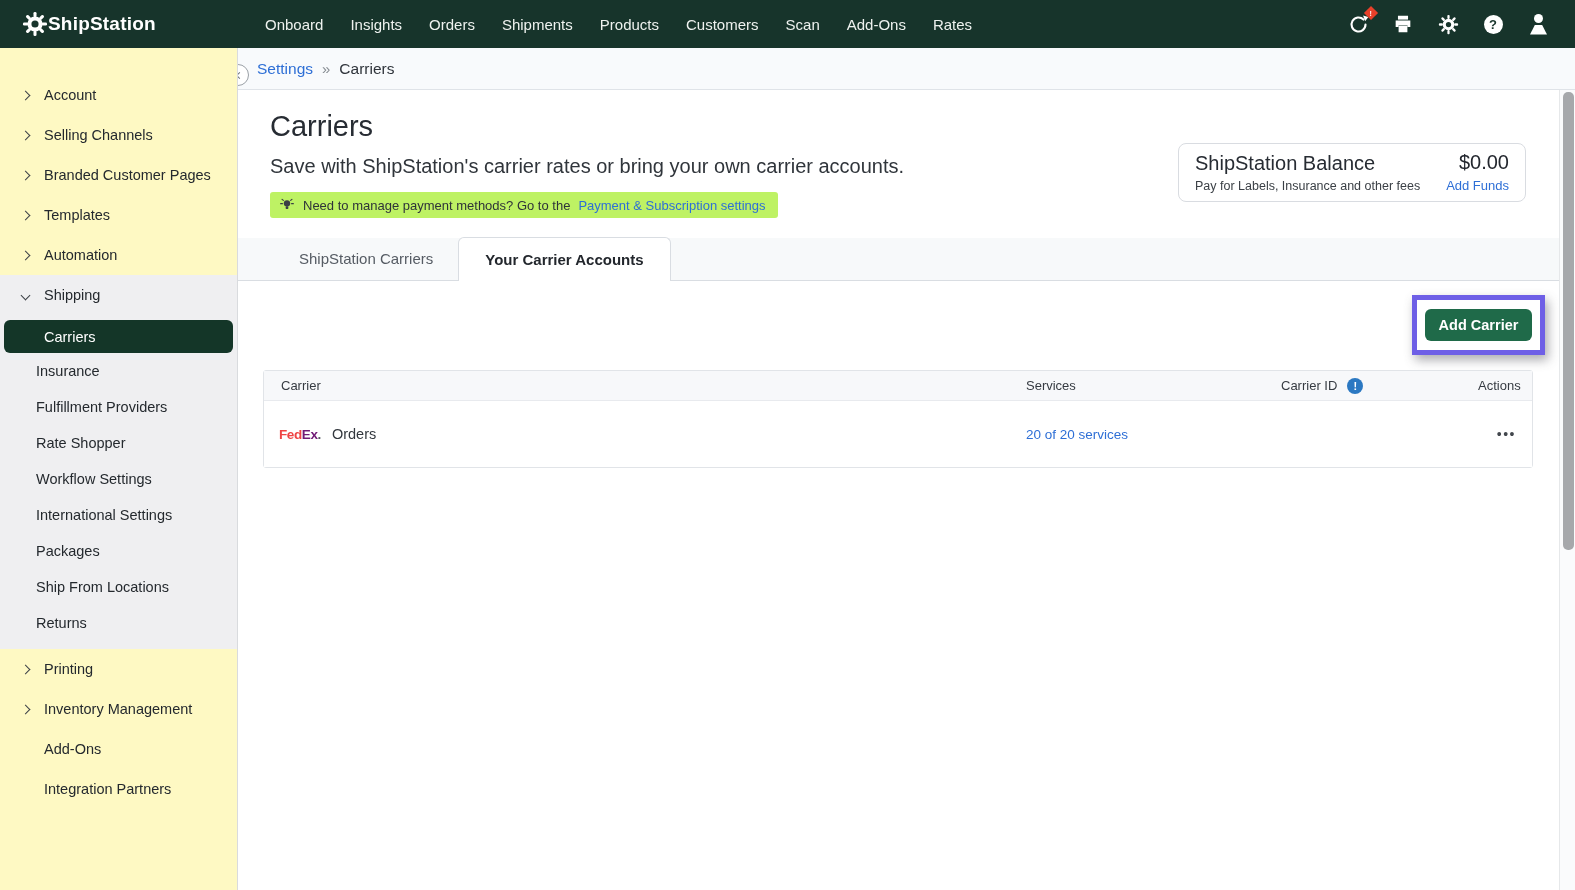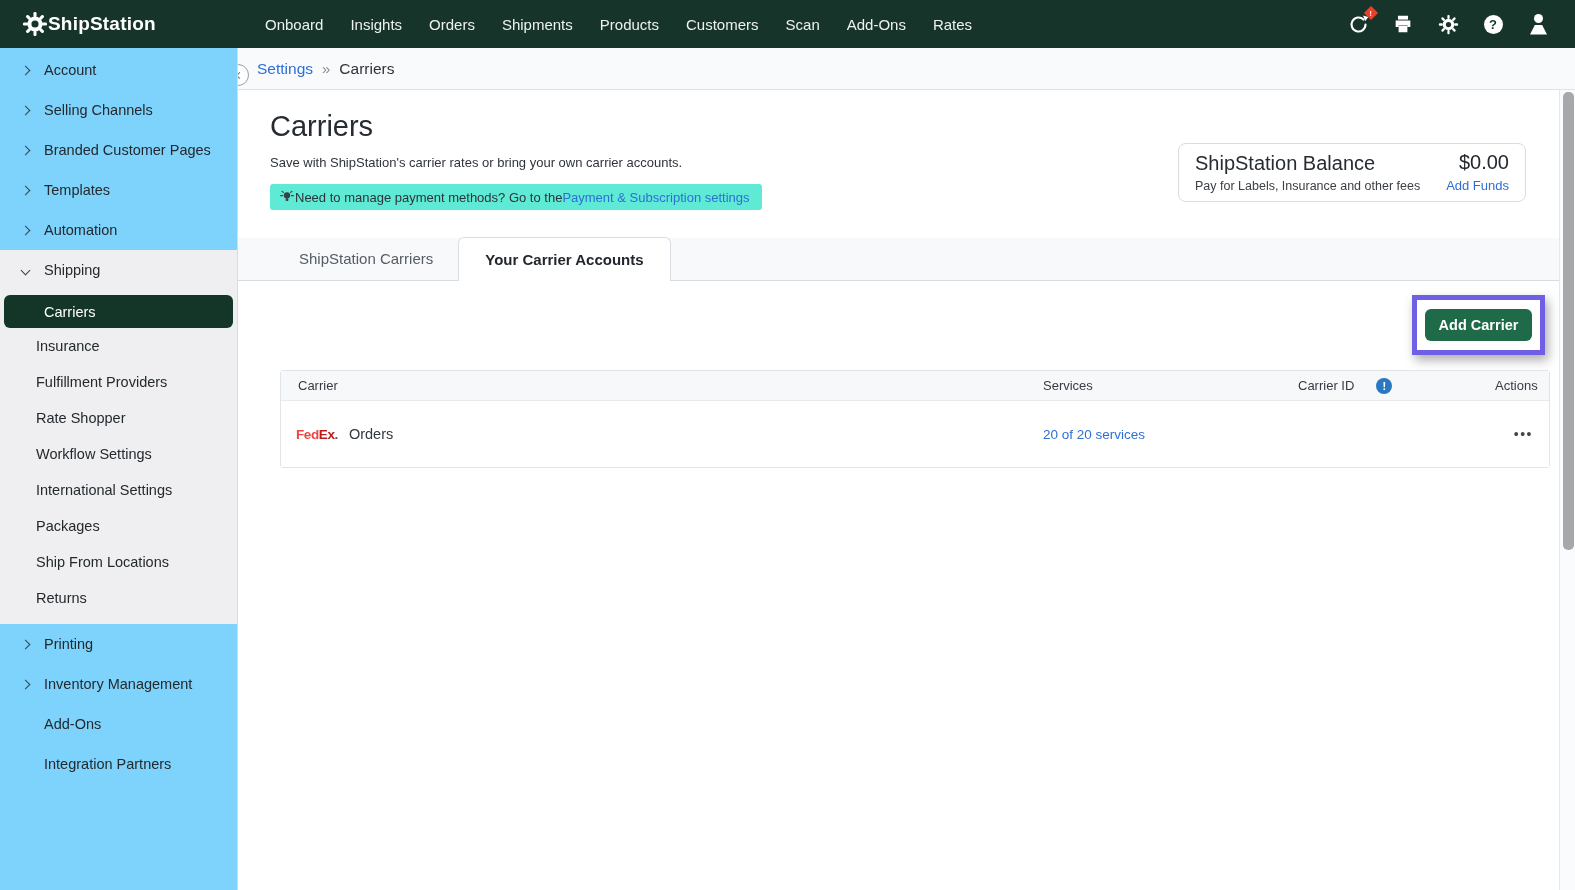--- a/index.html
+++ b/index.html
@@ -21,72 +21,72 @@
   .user-ico::before { content:""; position:absolute; top:0; left:6px; width:9px; height:9px; border-radius:50%; background:#fff; }
   .user-ico::after { content:""; position:absolute; bottom:0; left:2px; width:17px; height:10px; background:#fff; clip-path:polygon(30% 0,70% 0,100% 100%,0 100%); }
 
   
   .car { display:inline-block; width:7px; height:7px; border-right:1.7px solid #3c4146; border-bottom:1.7px solid #3c4146; }
   .car.r { transform:rotate(-45deg); }
   .car.d { transform:rotate(45deg); }
   .car.l { transform:rotate(135deg); border-color:#6b7177; }
 
   
-  .sidebar { position:absolute; left:0; top:48px; bottom:0; width:238px; background:#7dd3fc; border-right:1px solid #d9dbde; padding-top:2px; z-index:10; }
+  .sidebar { position:absolute; left:0; top:48px; bottom:0; width:238px; background:#fef9c3; border-right:1px solid #d9dbde; padding-top:27px; z-index:10; }
   .side-item { position:relative; height:40px; display:flex; align-items:center; cursor:pointer; }
   .side-item .car { position:absolute; left:22px; }
   .side-item .lbl { position:absolute; left:44px; font-size:14.5px; color:#24292e; }
   .ship-section { background:#efeff1; padding-bottom:8px; }
   .side-sub { position:relative; height:36px; display:flex; align-items:center; cursor:pointer; }
   .side-sub .lbl { position:absolute; left:36px; font-size:14.5px; color:#24292e; }
   .side-sub.selected { height:33px; margin:5px 4px 0 4px; background:#143628; border-radius:6px; }
   .side-sub.selected .lbl { left:40px; color:#fff; }
 
   
   .content { position:absolute; left:238px; top:48px; right:0; bottom:0; background:#fff; }
   .breadcrumb-bar { position:absolute; top:0; left:0; right:0; height:42px; background:#f8fafc; border-bottom:1px solid #dfe3e8; display:flex; align-items:center; padding-left:19px; gap:9px; z-index:5; }
   .breadcrumb-bar a { color:#2e6fd6; font-size:15.5px; text-decoration:none; cursor:pointer; }
   .breadcrumb-bar .sep { color:#878d93; font-size:15px; }
   .breadcrumb-bar .cur { color:#2f343b; font-size:15.5px; }
   .collapse-btn { position:absolute; left:-11px; top:16px; width:22px; height:22px; border-radius:50%; background:#fff; border:1px solid #9aa0a6; display:flex; align-items:center; justify-content:center; cursor:pointer; z-index:15; }
   .collapse-btn .car { width:5px; height:5px; margin-left:2px; }
 
   .page-head { position:absolute; top:42px; left:0; right:0; padding:18px 0 0 32px; }
   .page-head h1 { font-size:29px; font-weight:500; color:#272c33; line-height:1.25; }
-  .subtitle { margin-top:11px; font-size:13px; color:#30353b; }
-  .banner { display:inline-flex; align-items:center; margin-top:14px; background:#5eead4; border-radius:3px; padding:5px 12px 5px 9px; font-size:13px; color:#2e3339; }
+  .subtitle { margin-top:11px; font-size:20px; color:#30353b; }
+  .banner { display:inline-flex; align-items:center; gap:8px; margin-top:14px; background:#bef264; border-radius:3px; padding:5px 12px 5px 9px; font-size:13px; color:#2e3339; }
   .banner a { color:#2e6fd6; text-decoration:none; cursor:pointer; }
 
   .balance-card { position:absolute; top:95px; right:49px; width:348px; height:59px; border:1px solid #d9dce1; border-radius:8px; background:#fff; display:flex; justify-content:space-between; align-items:center; padding:9px 16px; }
   .b-title { font-size:20px; color:#272c33; margin-bottom:4px; }
   .b-sub { font-size:12.5px; color:#3b4046; }
   .b-right { text-align:right; }
   .b-amount { font-size:20px; font-weight:500; color:#23272e; margin-bottom:2px; }
   .b-link { font-size:13px; color:#2e6fd6; text-decoration:none; cursor:pointer; }
 
   .tabstrip { position:absolute; top:190px; left:0; right:0; height:43px; background:#f7f9fa; border-bottom:1px solid #d9dde2; display:flex; align-items:flex-end; padding-left:36px; }
   .tab { font-size:15px; cursor:pointer; }
   .tab.inactive { color:#565c64; padding:0 25px; line-height:42px; }
   .tab.active { position:relative; z-index:2; background:#fff; border:1px solid #d9dde2; border-bottom:none; border-radius:6px 6px 0 0; padding:0 26px; line-height:43px; height:44px; margin-bottom:-1px; font-weight:700; color:#23272d; }
 
   .tab-content { position:absolute; top:233px; left:0; right:0; bottom:0; background:#fff; }
   .annotation-box { position:absolute; top:14px; right:30px; width:133px; height:60px; border:5px solid #6e5fe6; background:#fff; display:flex; align-items:center; justify-content:center; box-shadow:3px 5px 10px rgba(70,70,80,.45); }
   .add-carrier { background:#1f6a49; color:#fff; border:none; border-radius:6px; font-family:"Liberation Sans", sans-serif; font-size:14.5px; font-weight:700; padding:8px 14px; cursor:pointer; }
 
-  .carrier-table { position:absolute; top:89px; left:42px; width:1270px; border:1px solid #e1e4e8; border-radius:3px; background:#fff; }
+  .carrier-table { position:absolute; top:89px; left:25px; width:1270px; border:1px solid #e1e4e8; border-radius:3px; background:#fff; }
   .thead { display:grid; grid-template-columns:762px 255px 197px 1fr; height:30px; align-items:center; background:#f7f8fa; border-bottom:1px solid #e8eaee; font-size:13px; color:#363b42; }
   .thead > div:first-child { padding-left:17px; }
   .trow { display:grid; grid-template-columns:762px 255px 197px 1fr; height:66px; align-items:center; background:#fff; font-size:14.5px; color:#33383e; }
   .cell-carrier { display:flex; align-items:center; gap:11px; padding-left:15px; }
   .fedex-logo { font-size:13.5px; font-weight:700; letter-spacing:-.4px; }
   .fed { color:#ef4444; }
-  .ex { color:#b91c1c; }
+  .ex { color:#701a75; }
   .logo-dot { color:#555a60; }
   .cell-right { text-align:right; padding-right:16px; }
-  .cid { display:flex; align-items:center; gap:22px; }
+  .cid { display:flex; align-items:center; gap:10px; }
   .info-icon { width:16px; height:16px; border-radius:50%; background:#2b78c2; color:#fff; font-size:11px; font-weight:700; display:inline-flex; align-items:center; justify-content:center; }
   .svc-link { color:#2e6fd6; font-size:13.5px; text-decoration:none; cursor:pointer; }
   .ellipsis { color:#42474d; font-size:14px; letter-spacing:1.5px; cursor:pointer; }
 
   .scrollbar { position:absolute; top:42px; right:0; bottom:0; width:16px; background:#fafbfc; border-left:1px solid #e6e8ea; z-index:20; }
   .thumb { position:absolute; top:2px; left:2.5px; width:11px; height:458px; background:#a6a8ab; border-radius:5px; }
 </style>
 </head>
 <body>
 

